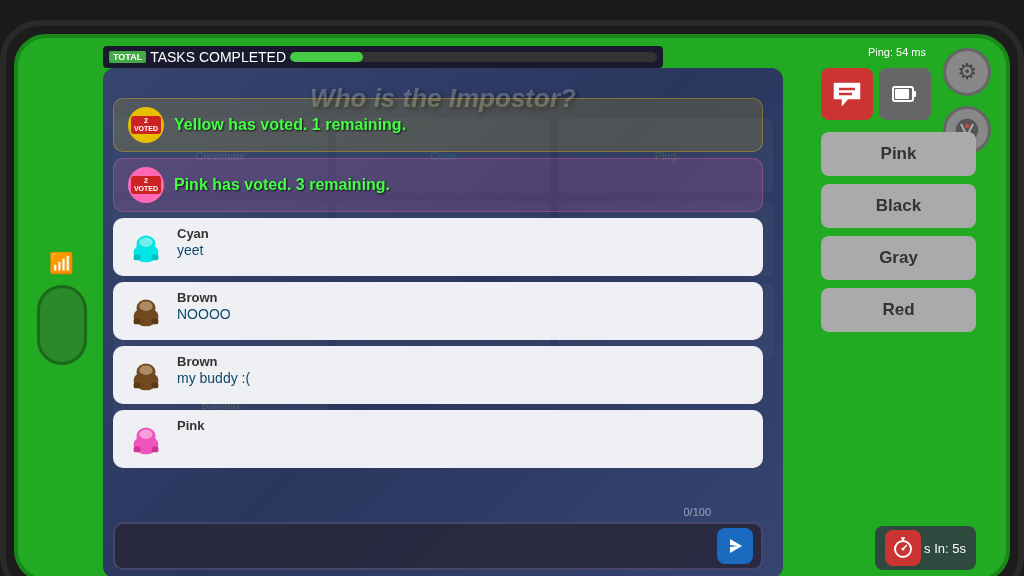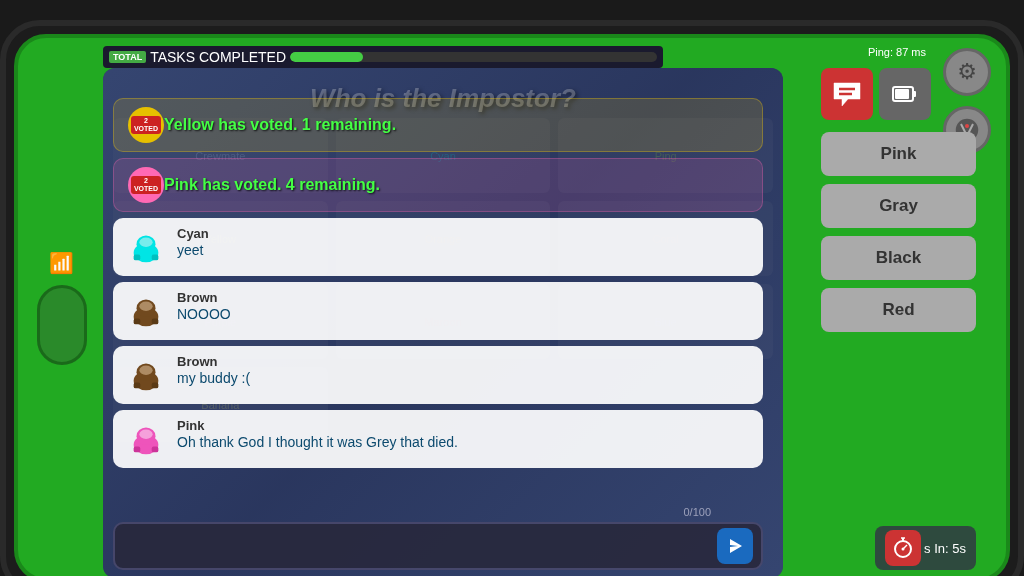--- a/index.html
+++ b/index.html
@@ -102,20 +102,21 @@
       gap: 0;
     }
 
     
     .vote-notification {
       border-radius: 10px;
       padding: 8px 14px;
       margin-bottom: 6px;
       display: flex;
       align-items: center;
+      gap: 10px;
     }
     .vote-notification.yellow-vote {
       background: rgba(255,210,0,0.15);
       border: 1px solid rgba(255,210,0,0.3);
     }
     .vote-notification.pink-vote {
       background: rgba(255,100,180,0.15);
       border: 1px solid rgba(255,100,180,0.3);
     }
 
@@ -426,21 +427,21 @@
   <div class="phone-frame">
 
     <div class="top-bar">
       <span class="total-label">TOTAL</span>
       <span class="tasks-label">TASKS COMPLETED</span>
       <div class="progress-bar-outer">
         <div class="progress-bar-inner"></div>
       </div>
     </div>
 
-    <div class="ping-display">Ping: 87 ms</div>
+    <div class="ping-display">Ping: 54 ms</div>
 
     <div class="settings-btn">⚙</div>
 
     <div class="map-btn">
       <svg width="28" height="28" viewBox="0 0 28 28">
         <circle cx="14" cy="14" r="12" fill="#555" stroke="#888" stroke-width="1.5"></circle>
         <path d="M8 8 L14 20 L20 8" fill="none" stroke="#aaa" stroke-width="2"></path>
         <circle cx="14" cy="10" r="2" fill="#dd4444"></circle>
       </svg>
     </div>
@@ -474,21 +475,21 @@
           <div class="vote-badge yellow-badge">
             <div class="vote-badge-inner">2<br>VOTED</div>
           </div>
           <span class="vote-text">Yellow has voted. 1 remaining.</span>
         </div>
 
         <div class="vote-notification pink-vote">
           <div class="vote-badge pink-badge">
             <div class="vote-badge-inner">2<br>VOTED</div>
           </div>
-          <span class="vote-text">Pink has voted. 4 remaining.</span>
+          <span class="vote-text">Pink has voted. 3 remaining.</span>
         </div>
 
         <div class="chat-message">
           <div class="avatar">
             <svg viewBox="0 0 40 40" width="40" height="40">
               <ellipse cx="20" cy="26" rx="13" ry="10" fill="#00e5e5"></ellipse>
               <ellipse cx="20" cy="17" rx="10" ry="9" fill="#00e5e5"></ellipse>
               <ellipse cx="20" cy="15" rx="7" ry="5" fill="#aaf0f0" opacity="0.7"></ellipse>
               <rect x="7" y="28" width="7" height="6" rx="2" fill="#00c0c0"></rect>
               <rect x="26" y="28" width="7" height="6" rx="2" fill="#00c0c0"></rect>
@@ -537,21 +538,20 @@
             <svg viewBox="0 0 40 40" width="40" height="40">
               <ellipse cx="20" cy="26" rx="13" ry="10" fill="#ee54bb"></ellipse>
               <ellipse cx="20" cy="17" rx="10" ry="9" fill="#ee54bb"></ellipse>
               <ellipse cx="20" cy="15" rx="7" ry="5" fill="#f8c0e8" opacity="0.7"></ellipse>
               <rect x="7" y="28" width="7" height="6" rx="2" fill="#cc3399"></rect>
               <rect x="26" y="28" width="7" height="6" rx="2" fill="#cc3399"></rect>
             </svg>
           </div>
           <div class="message-content">
             <div class="message-name">Pink</div>
-            <div class="message-text">Oh thank God I thought it was Grey that died.</div>
           </div>
         </div>
       </div>
 
       <div class="chat-input-area">
         <span class="char-count">0/100</span>
         <input class="chat-input" type="text" placeholder="" style="">
         <div class="send-btn">
           <svg width="18" height="18" viewBox="0 0 18 18">
             <polygon points="4,2 16,9 4,16 4,10 12,9 4,8" fill="white"></polygon>
@@ -573,22 +573,22 @@
         <div class="action-btn battery">
           <svg width="26" height="20" viewBox="0 0 26 20">
             <rect x="1" y="3" width="20" height="14" rx="2" fill="none" stroke="white" stroke-width="2"></rect>
             <rect x="21" y="7" width="3" height="6" rx="1" fill="white"></rect>
             <rect x="3" y="5" width="14" height="10" rx="1" fill="white"></rect>
           </svg>
         </div>
       </div>
 
       <div class="vote-option">Pink</div>
+      <div class="vote-option">Black</div>
       <div class="vote-option">Gray</div>
-      <div class="vote-option">Black</div>
       <div class="vote-option">Red</div>
     </div>
 
     <div class="timer-display">
       <div class="timer-icon">
         <svg width="24" height="24" viewBox="0 0 24 24">
           <circle cx="12" cy="13" r="8" fill="none" stroke="white" stroke-width="2"></circle>
           <line x1="12" y1="5" x2="12" y2="2" stroke="white" stroke-width="2"></line>
           <line x1="10" y1="2" x2="14" y2="2" stroke="white" stroke-width="1.5"></line>
           <line x1="12" y1="13" x2="16" y2="9" stroke="white" stroke-width="1.5"></line>

